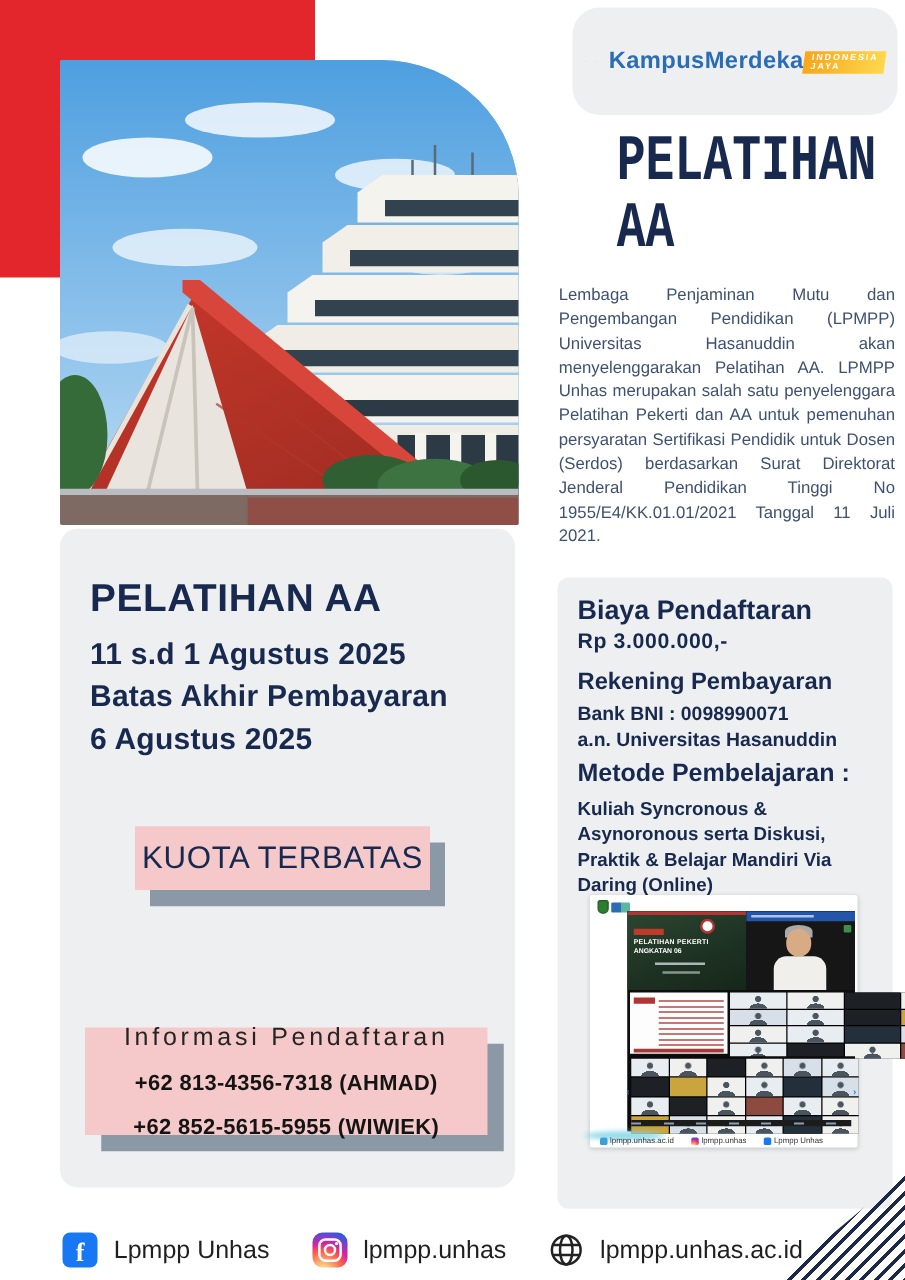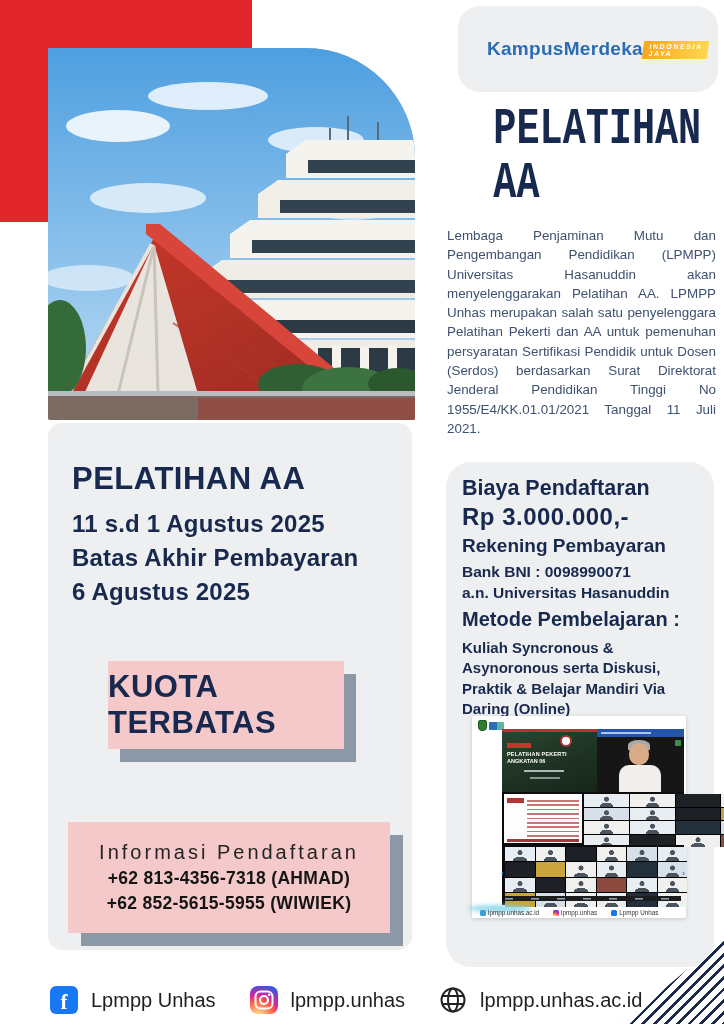--- a/index.html
+++ b/index.html
@@ -12,36 +12,36 @@
   body{font-family:"Liberation Sans",sans-serif;}
   .page{position:relative;width:724px;height:1024px;background:#fff;overflow:hidden;margin:0 auto;}
 
   
   .red-block{position:absolute;left:0;top:0;width:252px;height:222px;background:var(--red);}
   .photo-card{position:absolute;left:48px;top:48px;width:367px;height:372px;border-radius:2px 110px 2px 2px;overflow:hidden;background:#7fb6e8;}
   .photo-card svg{display:block}
 
   
   .left-panel{position:absolute;left:48px;top:423px;width:364px;height:527px;background:var(--panel);border-radius:14px;}
-  .right-panel{position:absolute;left:446px;top:462px;width:268px;height:505px;background:var(--panel);border-radius:25px;}
+  .right-panel{position:absolute;left:446px;top:462px;width:268px;height:505px;background:var(--panel);border-radius:9px;}
   .logo-panel{position:absolute;left:458px;top:6px;width:260px;height:86px;background:var(--panel);border-radius:22px;display:flex;align-items:center;justify-content:center;gap:9px;padding:0 10px;}
 
   
   .km-wrap{display:flex;flex-direction:row;line-height:1;align-items:flex-start}
   .km-line{font-weight:800;font-size:19px;color:var(--km-blue);letter-spacing:.3px}
   .km-banner{margin-top:2px;background:linear-gradient(90deg,#f6a71d,#ffd84d);color:#fff;font-size:7px;font-weight:700;letter-spacing:1.6px;padding:2px 6px;transform:skewX(-8deg);}
 
   
   .big-title{position:absolute;left:458px;top:104px;width:272px;color:var(--navy);font-family:Liberation Mono, monospace;}
   .big-title .l1,.big-title .l2{font-weight:800;font-size:52px;line-height:1.0;transform:scaleX(.74);transform-origin:50% 50%;letter-spacing:0px;}
   .big-title .l2{margin-top:2px}
   .about{position:absolute;left:447px;top:226px;width:269px;font-size:13.4px;line-height:1.44;color:var(--paragraph);text-align:justify;text-align-last:left;}
 
   .fee-label{position:absolute;left:16px;top:14px;font-size:21.5px;font-weight:800;color:var(--navy);}
-  .fee-amount{position:absolute;left:16px;top:41px;font-size:24px;font-weight:800;color:var(--navy);letter-spacing:.5px}
+  .fee-amount{position:absolute;left:16px;top:41px;font-size:17px;font-weight:800;color:var(--navy);letter-spacing:.5px}
   .account-label{position:absolute;left:16px;top:73px;font-size:19px;font-weight:800;color:var(--navy);}
   .bank-line{position:absolute;left:16px;top:101px;font-size:15.5px;font-weight:800;color:var(--navy);}
   .account-name{position:absolute;left:16px;top:122px;font-size:15.5px;font-weight:800;color:var(--navy);}
   .method-label{position:absolute;left:16px;top:146px;font-size:20px;font-weight:800;color:var(--navy);}
   .method-text{position:absolute;left:16px;top:176px;width:240px;font-size:15px;font-weight:700;line-height:1.35;color:var(--navy);}
 
   
   .meet-card{position:absolute;left:26px;top:254px;width:214px;height:202px;background:#fff;box-shadow:0 1px 4px rgba(0,0,0,.18);border-radius:2px;}
   .mini-logos{position:absolute;left:6px;top:4px;display:flex;gap:2px;align-items:center}
   .mini-shield{width:9px;height:11px;background:#2e7d32;border-radius:2px 2px 4px 4px;border:1px solid #1b5e20}
@@ -83,22 +83,22 @@
   .card-links{position:absolute;left:8px;bottom:2px;width:200px;display:flex;gap:14px;align-items:center}
   .card-link{display:flex;align-items:center;gap:2px;font-size:6.3px;color:#333;white-space:nowrap}
   .dot-ic{width:6px;height:6px;border-radius:1.5px;flex:0 0 auto}
   .dot-globe{background:#3aa0d8}
   .dot-ig{background:radial-gradient(circle at 30% 110%,#fdf497 0%,#fd5949 45%,#d6249f 60%,#285AEB 90%)}
   .dot-fb{background:var(--fb)}
 
   
   .left-title{position:absolute;left:24px;top:38px;font-size:31px;font-weight:800;color:var(--navy);letter-spacing:.5px}
   .schedule{position:absolute;left:24px;top:84px;font-size:24px;font-weight:800;color:var(--navy);line-height:1.42;letter-spacing:.2px}
-  .quota-btn{position:absolute;left:60px;top:238px;width:236px;height:88px;background:var(--pink);box-shadow:12px 13px 0 var(--pink-shadow);display:flex;align-items:center;justify-content:center;font-size:31px;font-weight:700;color:var(--navy);letter-spacing:.5px;cursor:pointer}
-  .info-box{position:absolute;left:20px;top:399px;width:322px;height:111px;background:var(--pink);box-shadow:13px 13px 0 var(--pink-shadow);display:flex;flex-direction:column;align-items:center;justify-content:center;gap:4px}
+  .quota-btn{position:absolute;left:60px;top:238px;width:236px;height:51px;background:var(--pink);box-shadow:12px 13px 0 var(--pink-shadow);display:flex;align-items:center;justify-content:center;font-size:25px;font-weight:400;color:var(--navy);letter-spacing:.5px;cursor:pointer}
+  .info-box{position:absolute;left:20px;top:399px;width:322px;height:86px;background:var(--pink);box-shadow:13px 13px 0 var(--pink-shadow);display:flex;flex-direction:column;align-items:center;justify-content:center;gap:14px}
   .info-title{font-size:20px;font-weight:500;letter-spacing:3px;color:#242424}
   .info-phone{font-size:17.5px;font-weight:800;color:#141414;letter-spacing:.3px}
 
   
   .footer{position:absolute;left:50px;top:986px;display:flex;align-items:center;gap:34px}
   .f-item{display:flex;align-items:center;gap:13px}
   .f-label{font-size:20px;color:var(--ink)}
   .fb-ic{width:28px;height:28px;border-radius:6px;background:var(--fb);color:#fff;font-weight:800;font-size:21px;display:flex;align-items:flex-end;justify-content:center;line-height:1;padding-bottom:1px;font-family:"Liberation Serif",serif}
   .ig-ic{width:28px;height:28px;border-radius:8px;background:radial-gradient(circle at 30% 110%,#fdf497 0%,#fd5949 45%,#d6249f 60%,#285AEB 90%);display:flex;align-items:center;justify-content:center}
   .globe-ic{width:28px;height:28px}

